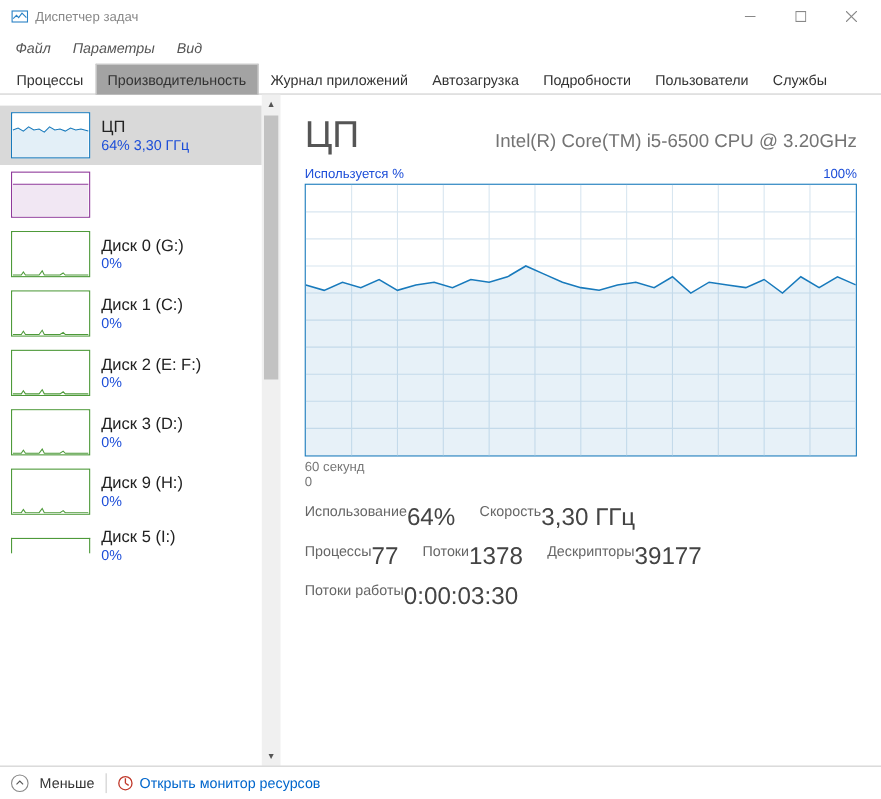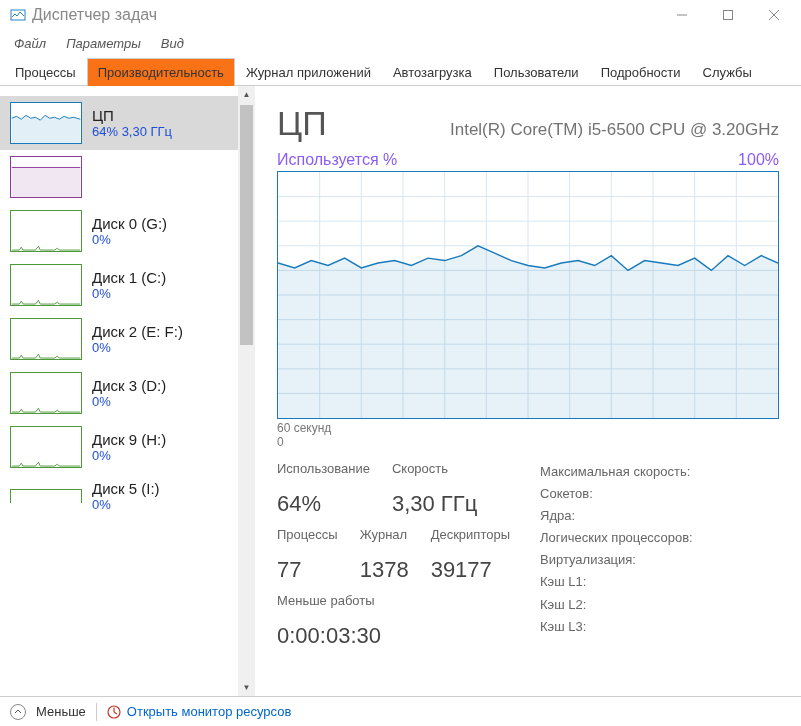--- a/index.html
+++ b/index.html
@@ -1,52 +1,52 @@
 <!DOCTYPE html>
 <html><head>
 <meta charset="utf-8">
 <style>
 * { box-sizing: border-box; margin: 0; padding: 0; font-family: 'Segoe UI', Tahoma, sans-serif; }
 body { background: #fff; width: 801px; height: 726px; overflow: hidden; display: flex; flex-direction: column; }
 .titlebar { height: 30px; display: flex; align-items: center; padding: 0 4px; }
 .titlebar-icon { width: 16px; height: 16px; margin: 0 6px; }
 .titlebar-icon svg { width: 16px; height: 16px; }
-.title-text { font-size: 16px; color: #888; flex: 1; }
+.title-text { font-size: 12px; color: #888; flex: 1; }
 .win-controls { display: flex; }
 .win-btn { width: 46px; height: 30px; display: flex; align-items: center; justify-content: center; color: #888; cursor: default; font-size: 12px; }
 .menubar { display: flex; padding: 2px 6px; gap: 4px; }
 .menu-item { font-size: 13px; color: #555; padding: 4px 8px; cursor: default; font-style: italic; }
 .tabs { display: flex; border-bottom: 1px solid #ccc; padding: 0 4px; }
 .tab { font-size: 13px; color: #333; padding: 6px 10px; cursor: default; border: 1px solid transparent; border-bottom: none; position: relative; top: 1px; }
-.tab.active { border-color: #ccc; background: #f97316; }
+.tab.active { border-color: #ccc; background: #a3a3a3; }
 .content { flex: 1; display: flex; min-height: 0; }
 .sidebar { width: 255px; display: flex; }
 .sidebar-list { flex: 1; overflow: hidden; padding-top: 10px; }
 .side-item { display: flex; align-items: center; padding: 6px 10px; gap: 10px; cursor: default; }
 .side-item.selected { background: #d9d9d9; }
 .thumb { width: 72px; height: 42px; border: 1px solid; position: relative; overflow: hidden; background: #fff; }
 .thumb svg { width: 100%; height: 100%; display: block; }
 .side-text { display: flex; flex-direction: column; }
 .side-label { font-size: 15px; color: #222; }
 .side-sub { font-size: 13px; color: #1d4ed8; }
 .scrollbar { width: 17px; background: #f0f0f0; display: flex; flex-direction: column; align-items: center; }
 .sb-arrow { width: 17px; height: 17px; display: flex; align-items: center; justify-content: center; color: #555; font-size: 8px; }
 .sb-thumb { width: 13px; background: #c2c2c2; margin: 2px 0; height: 240px; }
 .main { flex: 1; padding: 18px 22px 8px 22px; display: flex; flex-direction: column; }
 .main-header { display: flex; align-items: baseline; gap: 26px; }
 .main-title { font-size: 34px; color: #555; font-weight: 400; }
 .main-subtitle { font-size: 17px; color: #737373; flex:1; text-align:right; }
-.graph-labels { display: flex; justify-content: space-between; font-size: 16px; color: #8b5cf6; margin-top: 8px; }
+.graph-labels { display: flex; justify-content: space-between; font-size: 12px; color: #1d4ed8; margin-top: 8px; }
 .graph { border: 1px solid #187abc; height: 248px; margin-top: 2px; position: relative; }
 .graph svg { width: 100%; height: 100%; display: block; }
 .axis-labels { display: flex; justify-content: space-between; font-size: 12px; color: #777; margin-top: 2px; flex-direction: column; }
 .stats { display: flex; margin-top: 12px; gap: 30px; }
 .stats-col { display: flex; flex-direction: column; }
 .stat-row { display: flex; gap: 22px; margin-bottom: 10px; }
-.stat { display: flex; flex-direction: column; gap: 15px; }
+.stat { display: flex; flex-direction: row; }
 .stat-label { font-size: 13px; color: #666; }
 .stat-value { font-size: 22px; color: #444; }
 .info-list { font-size: 13px; color: #666; line-height: 1.7; }
 .bottombar { height: 30px; border-top: 1px solid #ccc; display: flex; align-items: center; padding: 0 10px; gap: 10px; font-size: 13px; }
 .bb-icon { width: 16px; height: 16px; border: 1px solid #888; border-radius: 50%; position: relative; display:flex; align-items:center; justify-content:center; color:#555;}
 .bb-divider { width: 1px; height: 18px; background: #ccc; }
 .bb-link { color: #0066cc; display: flex; align-items: center; gap: 6px; cursor: default; }
 .monitor-icon { width: 14px; height: 14px; }
 </style>
 </head>
@@ -84,22 +84,22 @@
   <div class="menu-item">Файл</div>
   <div class="menu-item">Параметры</div>
   <div class="menu-item">Вид</div>
 </div>
 
 <div class="tabs">
   <div class="tab">Процессы</div>
   <div class="tab active">Производительность</div>
   <div class="tab">Журнал приложений</div>
   <div class="tab">Автозагрузка</div>
+  <div class="tab">Подробности</div>
   <div class="tab">Пользователи</div>
-  <div class="tab">Подробности</div>
   <div class="tab">Службы</div>
 </div>
 
 <div class="content">
   <div class="sidebar">
     <div class="sidebar-list" id="sidebar-list">
         <div class="side-item selected">
           <div class="thumb" style="border-color:#187abc;">
             <svg viewBox="0 0 72 42">
               <rect width="72" height="42" fill="#fff"></rect>
@@ -248,42 +248,32 @@
             <span class="stat-label">Скорость</span>
             <span class="stat-value">3,30 ГГц</span>
           </div>
         </div>
         <div class="stat-row">
           <div class="stat">
             <span class="stat-label">Процессы</span>
             <span class="stat-value">77</span>
           </div>
           <div class="stat">
-            <span class="stat-label">Журнал</span>
+            <span class="stat-label">Потоки</span>
             <span class="stat-value">1378</span>
           </div>
           <div class="stat">
             <span class="stat-label">Дескрипторы</span>
             <span class="stat-value">39177</span>
           </div>
         </div>
         <div class="stat">
-          <span class="stat-label">Меньше работы</span>
+          <span class="stat-label">Потоки работы</span>
           <span class="stat-value">0:00:03:30</span>
         </div>
-      </div>
-      <div class="info-list">
-        <div>Максимальная скорость:</div>
-        <div>Сокетов:</div>
-        <div>Ядра:</div>
-        <div>Логических процессоров:</div>
-        <div>Виртуализация:</div>
-        <div>Кэш L1:</div>
-        <div>Кэш L2:</div>
-        <div>Кэш L3:</div>
       </div>
     </div>
   </div>
 </div>
 
 <div class="bottombar">
   <span class="bb-icon">
     <svg width="8" height="8" viewBox="0 0 8 8">
         <polyline points="1,5 4,2 7,5" fill="none" stroke="#555" stroke-width="1"></polyline>
       </svg>

